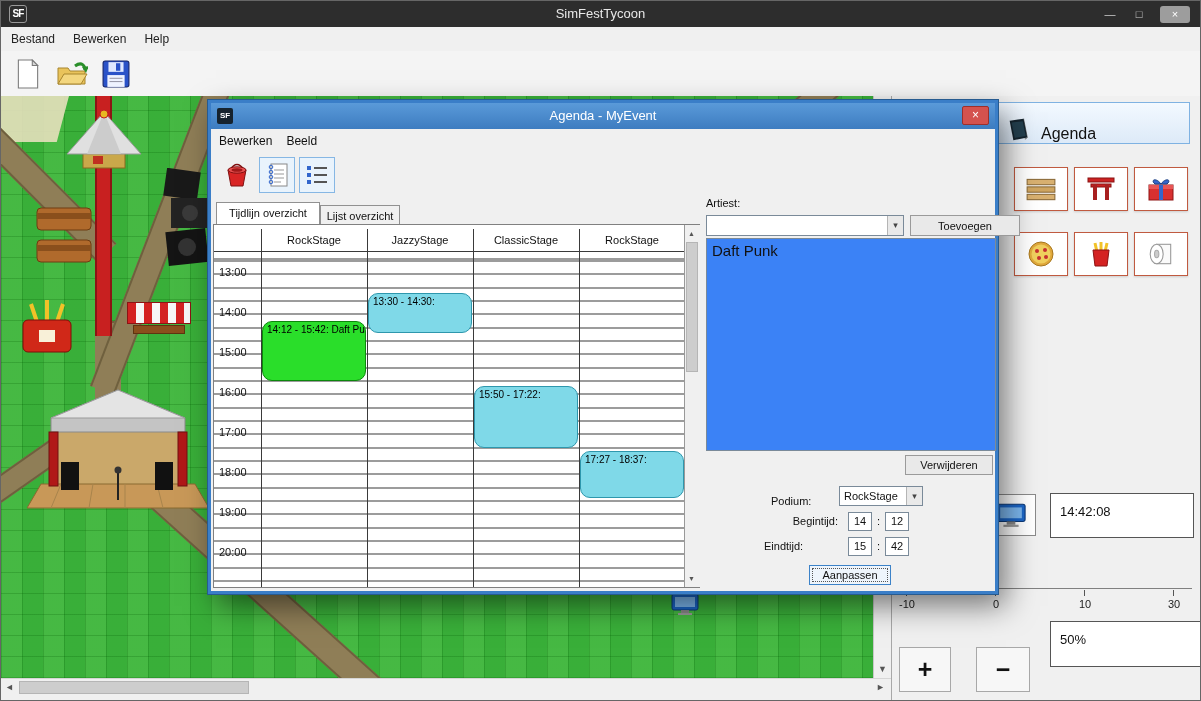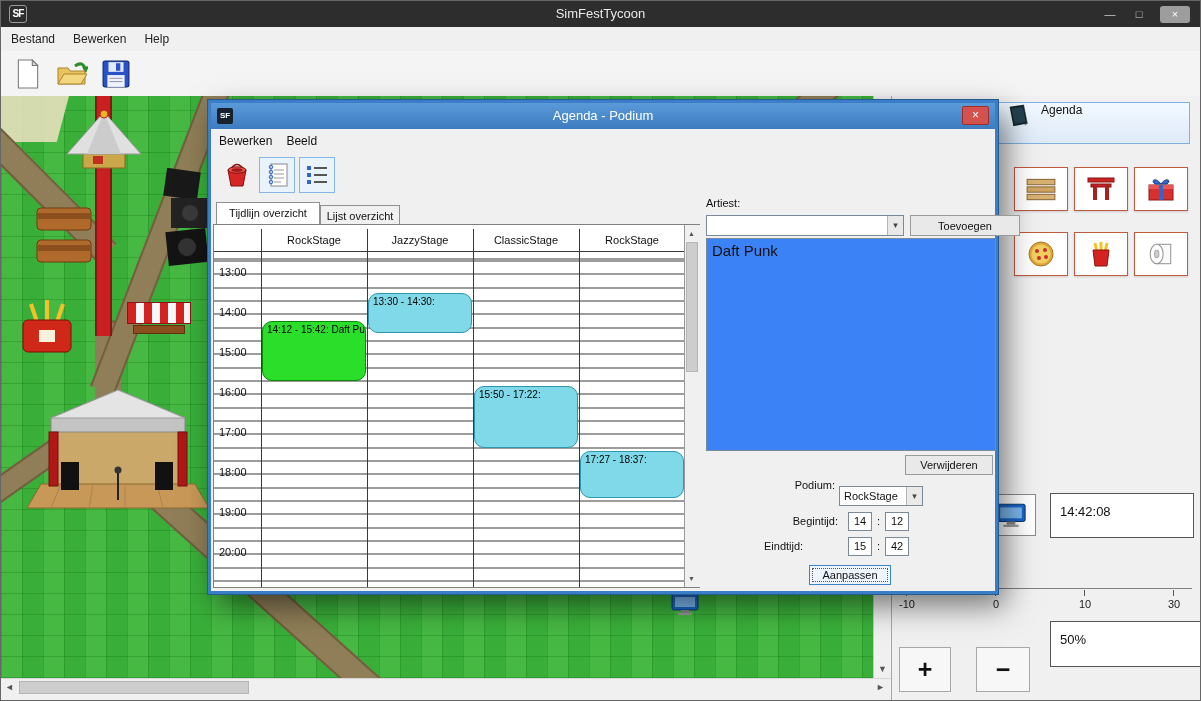--- a/index.html
+++ b/index.html
@@ -37,21 +37,21 @@
 
   
   .vscroll{position:absolute;left:872px;top:95px;width:18px;height:582px;background:#f0f0f0;border-left:1px solid #c8c8c8}
   .hscroll{position:absolute;left:0;top:677px;width:890px;height:19px;background:#f0f0f0;border-top:1px solid #d6d6d6}
   .scr-btn{position:absolute;color:#555;font-size:9px;text-align:center;line-height:17px;width:17px;height:17px}
   .scr-thumb{position:absolute;background:#cdcdcd;border:1px solid #b5b5b5}
 
   
   .sidebar{position:absolute;left:890px;top:95px;width:311px;height:606px;background:#f0f0f0;border-left:1px solid #a8a8a8}
   .agenda-btn{position:absolute;left:100px;top:6px;width:198px;height:42px;background:linear-gradient(#f3f9ff,#ddeaf8);
-              border:1px solid #7fb2e2;display:flex;align-items:flex-start;gap:10px;padding-left:12px;font-size:12px}
+              border:1px solid #7fb2e2;display:flex;align-items:flex-end;gap:10px;padding-left:12px;font-size:16px}
   .tile{position:absolute;width:54px;height:44px;background:#fff;border:1px solid #c05a40;
         display:flex;align-items:center;justify-content:center;box-shadow:0 1px 2px rgba(0,0,0,.15)}
   .boxfield{position:absolute;background:#fff;border:1px solid #555;font-size:13px;padding:10px 0 0 9px}
   .bigbtn{position:absolute;background:#f7f7f7;border:1px solid #a8a8a8;font-size:25px;font-weight:bold;
           display:flex;align-items:center;justify-content:center;color:#111}
   .slider{position:absolute;left:8px;top:492px;width:292px;height:28px;border-top:1px solid #808080}
   .tick{position:absolute;top:1px;width:1px;height:6px;background:#555}
   .ticklabel{position:absolute;top:9px;transform:translateX(-50%);font-size:11px;color:#222}
 
   
@@ -330,21 +330,21 @@
     <div class="bigbtn" style="left:7px;top:551px;width:52px;height:45px">+</div>
     <div class="bigbtn" style="left:84px;top:551px;width:54px;height:45px">−</div>
     <div class="boxfield" style="left:158px;top:525px;width:159px;height:46px;">
       <span>50%</span>
     </div>
   </div>
 
   <div class="dialog">
     <div class="dlg-titlebar">
       <div class="dlg-sf">SF</div>
-      <div class="dlg-title">Agenda - Podium</div>
+      <div class="dlg-title">Agenda - MyEvent</div>
       <div class="dlg-close">×</div>
     </div>
     <div class="dlg-menubar">
       <span>Bewerken</span>
       <span>Beeld</span>
     </div>
 
     <div class="dlg-toolbar">
       <div class="dlg-toolbtn" style="left:8px" title="delete-bucket">
         <svg width="26" height="26" viewBox="0 0 26 26">
@@ -421,21 +421,21 @@
       <span class="arrow">▾</span>
     </div>
     <div class="btn" style="left:699px;top:112px;width:110px;height:21px">Toevoegen</div>
 
     <div class="listbox" style="left:495px;top:135px;width:290px;height:213px">
       <div class="listitem">Daft Punk</div>
     </div>
 
     <div class="btn" style="left:694px;top:352px;width:88px;height:20px">Verwijderen</div>
 
-    <div class="lbl" style="left:560px;top:376px;width:64px;text-align:right">Podium:</div>
+    <div class="lbl" style="left:560px;top:392px;width:64px;">Podium:</div>
     <div class="combo" style="left:628px;top:383px;width:84px;height:20px">
       <span class="val">RockStage</span>
       <span class="arrow" style="line-height:18px">▾</span>
     </div>
 
     <div class="lbl" style="left:553px;top:412px;width:74px;text-align:right">Begintijd:</div>
     <div class="numbox" style="left:637px;top:409px">14</div>
     <div class="lbl" style="left:666px;top:412px">:</div>
     <div class="numbox" style="left:674px;top:409px">12</div>
 

